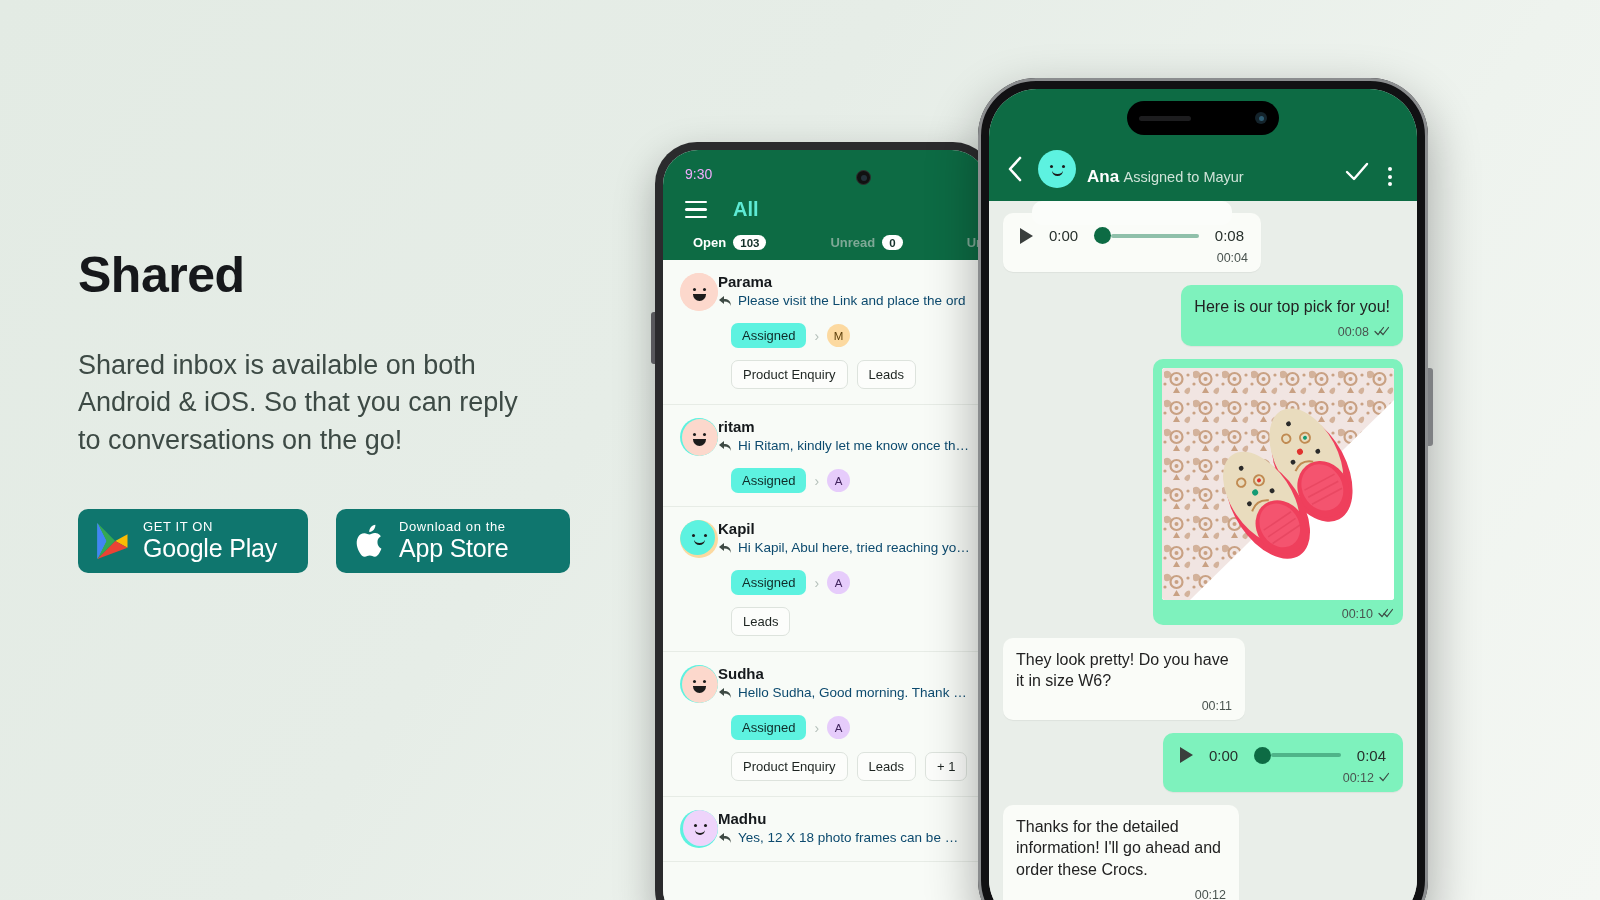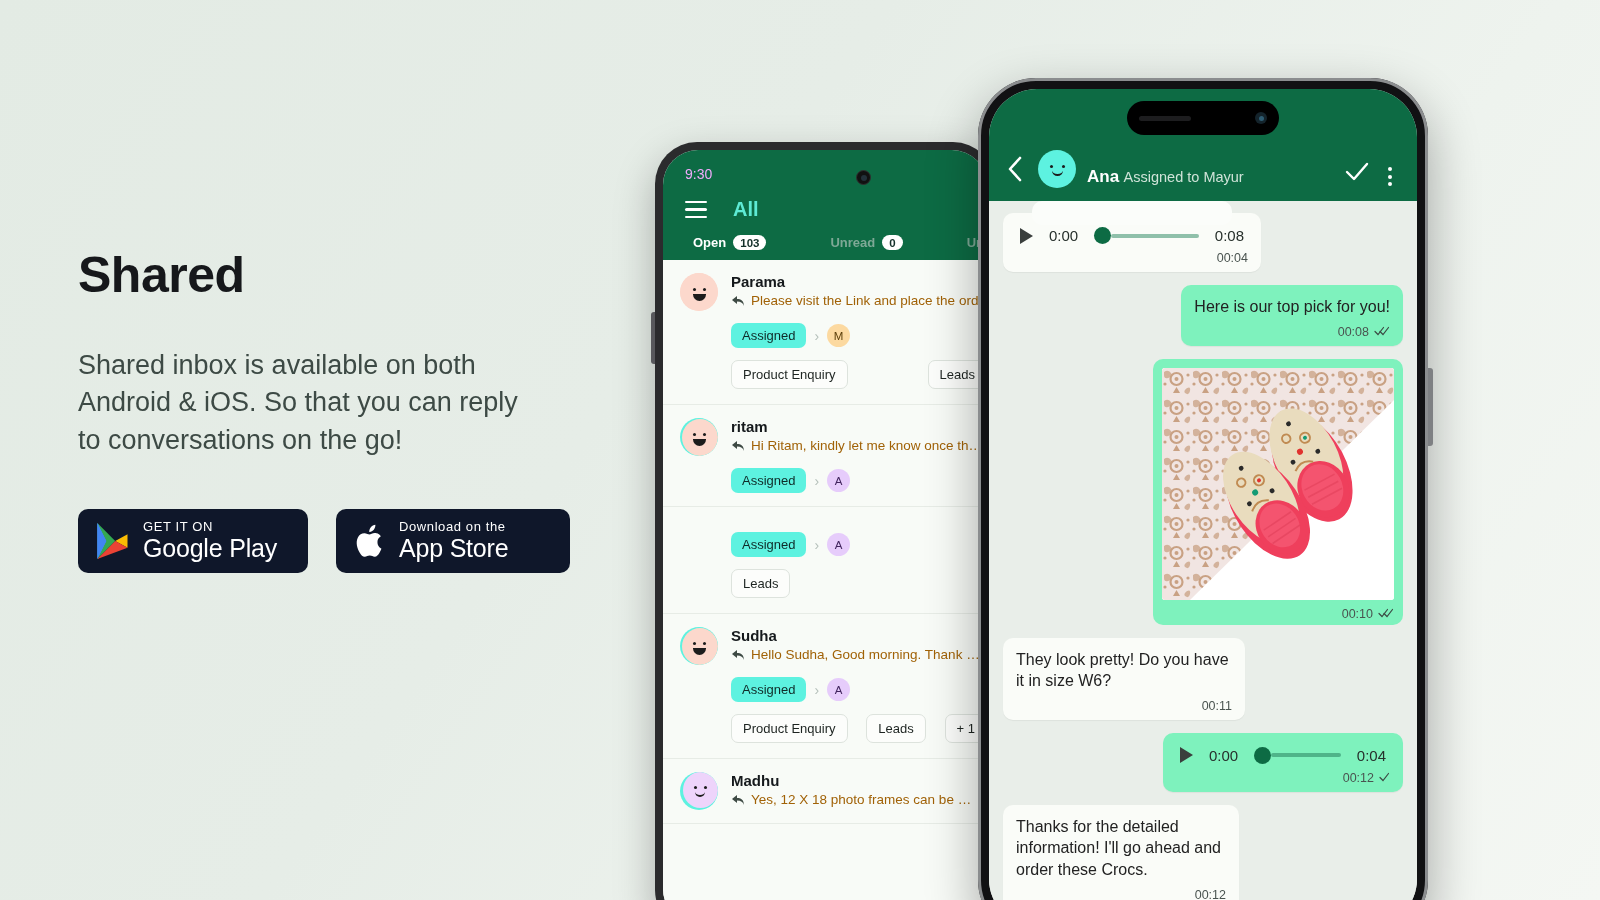--- a/index.html
+++ b/index.html
@@ -33,21 +33,21 @@
     color: #3d4a45;
     font-weight: 400;
     max-width: 460px;
   }
   .badges {
     margin-top: 50px;
     display: flex;
     gap: 28px;
   }
   .badge {
-    background: #0f172a;
+    background: #0f766e;
     border-radius: 10px;
     display: flex;
     align-items: center;
     padding: 4px 18px;
     height: 64px;
     cursor: pointer;
   }
   .badge-gp { width: 230px; }
   .badge-as { width: 234px; }
   .badge-txt { margin-left: 13px; color: #fff; line-height: 1; }
@@ -149,55 +149,55 @@
     font-size: 11.5px; font-weight: bold;
     padding: 1.5px 7px;
     min-width: 20px; text-align: center;
   }
   .a-tab:not(.active) .pill { background: #fff; color: #14302a; }
   .a-list { background: #f8fbf7; height: 100%; }
   .conv {
     padding: 13px 0 13px 17px;
     border-bottom: 1px solid #e7ece6;
   }
-  .conv-top { display: flex; gap: 13px; }
+  .conv-top { display: flex; }
   .avatar {
     width: 38px; height: 38px; border-radius: 50%;
     flex: 0 0 auto; position: relative; overflow: hidden;
   }
   .avatar .face { position: absolute; inset: 0; border-radius: 50%; }
   .avatar .eye {
     position: absolute; width: 3px; height: 3px; border-radius: 50%;
     background: #1c1c1c;
   }
   .avatar .mouth { position: absolute; }
   .conv-body { flex: 1; min-width: 0; }
   .conv-name { font-size: 15px; font-weight: bold; color: #15191c; }
   .conv-snip {
     margin-top: 3px;
-    font-size: 13.5px; color: #a16207;
+    font-size: 13.5px; color: #0c4a6e;
     white-space: nowrap; overflow: hidden;
     display: flex; align-items: center; gap: 6px;
   }
   .reply-arrow { flex: 0 0 auto; }
   .conv-meta { display: flex; align-items: center; gap: 8px; margin: 12px 0 0 51px; }
   .chip-assigned {
     background: #5df2e0; color: #0f2b28;
     border-radius: 7px; font-size: 13px; font-weight: 500;
     padding: 5px 11px;
   }
   .chev { color: #b5c0ba; font-size: 14px; }
   .mini-av {
     width: 23px; height: 23px; border-radius: 50%;
     display: flex; align-items: center; justify-content: center;
     font-size: 11.5px; font-weight: 500;
   }
   .mini-m { background: #fcd9a0; color: #5a3d09; }
   .mini-a { background: #e6ccfb; color: #41245e; }
-  .tags { display: flex; gap: 9px; margin: 12px 0 2px 51px; justify-content: space-between; }
+  .tags { display: flex; gap: 9px; margin: 12px 0 2px 51px; }
   .tag {
     border: 1px solid #dde3dd; border-radius: 7px;
     background: #fcfdfb;
     font-size: 13px; color: #1d2421; font-weight: 500;
     padding: 6px 11px;
   }
 
   
   .iphone {
     position: absolute;
@@ -434,20 +434,37 @@
           </div>
         </div>
         <div class="conv-meta">
           <span class="chip-assigned">Assigned</span>
           <span class="chev">›</span>
           <span class="mini-av mini-a">A</span>
         </div>
       </div>
 
       <div class="conv">
+        <div class="conv-top">
+          <div class="avatar" style="background:#fcd9a0">
+            <div class="face" style="background:#5df2e0;right:3px;bottom:3px"></div>
+            <div class="eye" style="left:12px;top:14px"></div>
+            <div class="eye" style="left:24px;top:14px"></div>
+            <div class="mouth" style="left:14px;top:19px;width:11px;height:6px;border-bottom:2px solid #1c1c1c;border-radius:0 0 9px 9px"></div>
+          </div>
+          <div class="conv-body">
+            <div class="conv-name">Kapil</div>
+            <div class="conv-snip">
+              <svg class="reply-arrow" width="14" height="12" viewBox="0 0 14 12">
+                  <path d="M6 1 L1 5 L6 9 L6 6.5 C10 6.5 12 8 13 11 C12.6 5.5 10 4 6 4 Z" fill="#3e4a44"></path>
+                </svg>
+              <span>Hi Kapil, Abul here, tried reaching yo…</span>
+            </div>
+          </div>
+        </div>
         <div class="conv-meta">
           <span class="chip-assigned">Assigned</span>
           <span class="chev">›</span>
           <span class="mini-av mini-a">A</span>
         </div>
         <div class="tags">
           <span class="tag">Leads</span>
         </div>
       </div>
 

